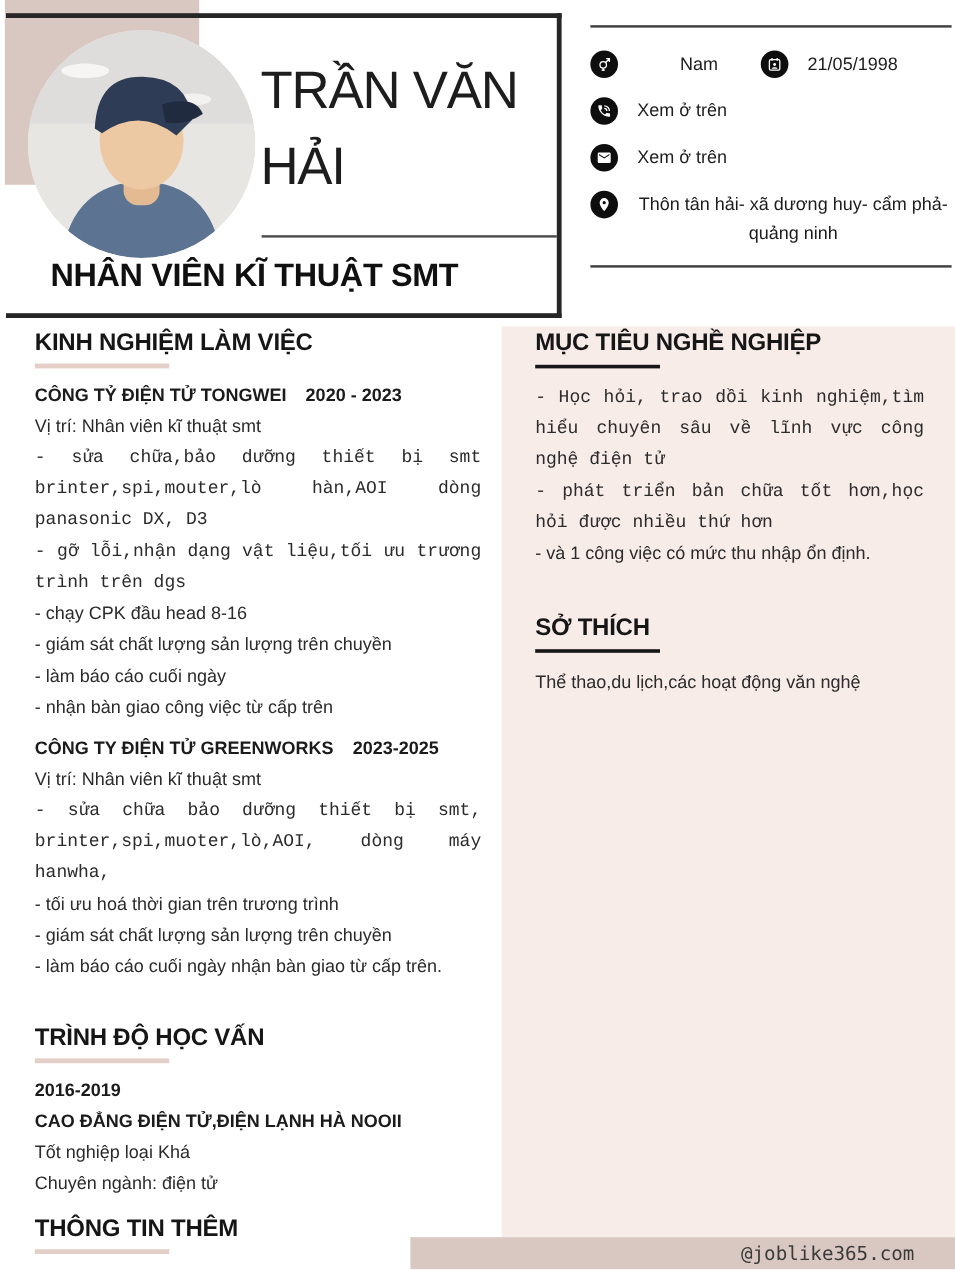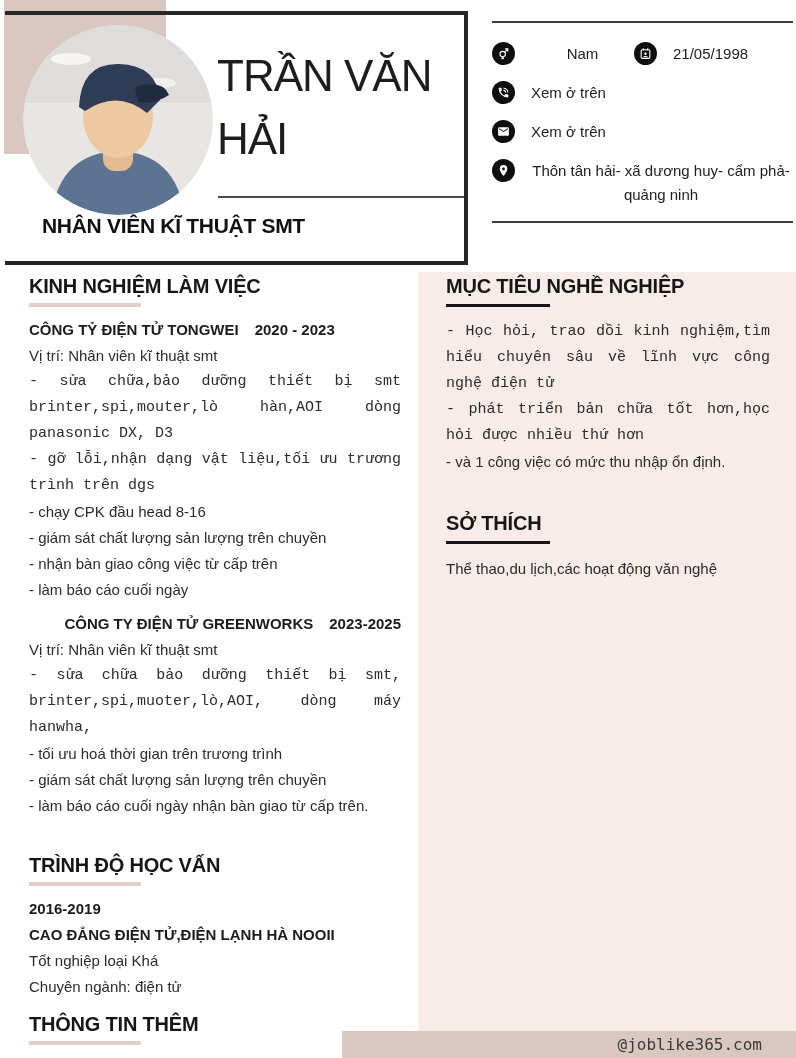--- a/index.html
+++ b/index.html
@@ -13,21 +13,21 @@
   
   .header-frame{position:absolute;left:5px;top:11px;width:463px;height:254px;box-sizing:border-box;
                 border-top:4px solid #262626;border-right:4px solid #262626;border-bottom:4px solid #262626;}
 
   .avatar{position:absolute;left:23px;top:25px;width:190px;height:190px;border-radius:50%;overflow:hidden;}
   .avatar svg{display:block;}
 
   .name{position:absolute;left:217px;top:44px;width:252px;font-size:44px;line-height:63px;
         font-weight:normal;letter-spacing:-1px;color:#1d1d1d;}
   .name-divider{position:absolute;left:218px;top:196px;width:246px;height:2px;background:#4a4a4a;}
-  .job-title{position:absolute;left:42px;top:214px;font-size:21px;font-weight:bold;
+  .job-title{position:absolute;left:42px;top:214px;font-size:27px;font-weight:bold;
              letter-spacing:-0.3px;color:#101010;white-space:nowrap;}
 
   
   .c-div{position:absolute;left:492px;width:301px;height:2px;background:#3d3d3d;}
   .c-div.top{top:21px;} .c-div.bottom{top:221px;}
   .contact{position:absolute;left:492px;top:42px;width:302px;text-align:center;}
   .c-row{display:flex;align-items:flex-start;margin-bottom:15px;}
   .c-icon{width:23px;height:23px;border-radius:50%;background:#0e0e0e;flex:0 0 23px;
           display:flex;align-items:center;justify-content:center;}
   .c-text{margin-left:16px;font-size:15px;line-height:24px;color:#1d1d1d;}
@@ -40,21 +40,21 @@
   .h2{margin:0;font-size:20px;font-weight:bold;line-height:24px;letter-spacing:-0.2px;color:#161616;}
   .h2.pad{margin-top:2px;}
   .rule{height:4px;width:112px;background:#e3cfc8;margin-top:5px;}
   .rule-dark{height:3px;width:104px;background:#161616;margin-top:6px;}
 
   .company-line{margin-top:10px;font-size:15px;line-height:26px;font-weight:bold;color:#1b1b1b;}
   .period{margin-left:16px;}
   .body-line{font-size:15px;line-height:26px;color:#2b2b2b;}
   .just{text-align:justify;font-family:Liberation Mono, monospace;}
   .bold{font-weight:bold;color:#1b1b1b;}
-  .mt8{margin-top:8px;text-align:right;} .mt10{margin-top:10px;} .mt12{margin-top:12px;}
+  .mt8{margin-top:8px;} .mt10{margin-top:10px;} .mt12{margin-top:12px;}
   .mt34{margin-top:34px;} .mt36{margin-top:36px;}
 
   
   .footer-bar{position:absolute;left:342px;top:1031px;width:454px;height:27px;background:#d9c8c2;
               box-sizing:border-box;padding-right:34px;text-align:right;
               font-family:"DejaVu Sans Mono","Liberation Mono",monospace;
               font-size:16px;line-height:27px;color:#3a3a3a;}
 </style>
 </head>
 <body>
@@ -152,22 +152,22 @@
     <div class="rule"></div>
 
     <div class="company-line">
       <span>CÔNG TỶ ĐIỆN TỬ TONGWEI</span><span class="period">2020 - 2023</span>
     </div>
     <div class="body-line">Vị trí: Nhân viên kĩ thuật smt</div>
     <div class="body-line just">- sửa chữa,bảo dưỡng thiết bị smt brinter,spi,mouter,lò hàn,AOI dòng panasonic DX, D3</div>
     <div class="body-line just">- gỡ lỗi,nhận dạng vật liệu,tối ưu trương trình trên dgs</div>
     <div class="body-line">- chạy CPK đầu head 8-16</div>
     <div class="body-line">- giám sát chất lượng sản lượng trên chuyền</div>
+    <div class="body-line">- làm báo cáo cuối ngày</div>
     <div class="body-line">- nhận bàn giao công việc từ cấp trên</div>
-    <div class="body-line">- làm báo cáo cuối ngày</div>
 
     <div class="company-line mt8">
       <span>CÔNG TY ĐIỆN TỬ GREENWORKS</span><span class="period">2023-2025</span>
     </div>
     <div class="body-line">Vị trí: Nhân viên kĩ thuật smt</div>
     <div class="body-line just">- sửa chữa bảo dưỡng thiết bị smt, brinter,spi,muoter,lò,AOI, dòng máy hanwha,</div>
     <div class="body-line">- tối ưu hoá thời gian trên trương trình</div>
     <div class="body-line">- giám sát chất lượng sản lượng trên chuyền</div>
     <div class="body-line">- làm báo cáo cuối ngày nhận bàn giao từ cấp trên.</div>
 

